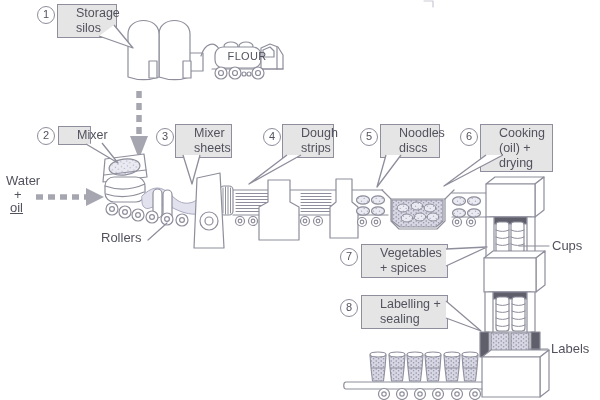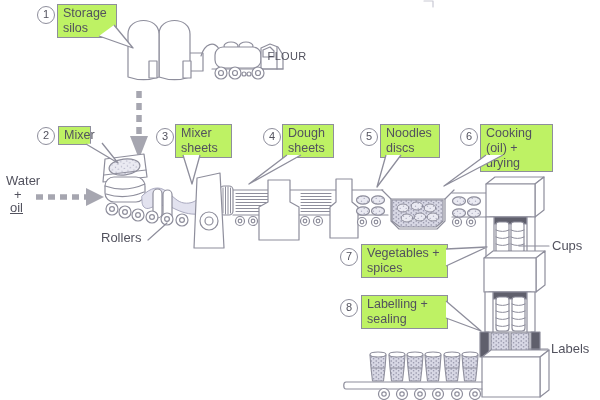--- a/index.html
+++ b/index.html
@@ -1,31 +1,31 @@
 <!DOCTYPE html>
 <html><head>
 <meta charset="utf-8">
 <style>
   html,body{margin:0;padding:0;background:#fff;}
   .canvas{position:relative;width:600px;height:400px;background:#fff;overflow:hidden;
           font-family:"Liberation Sans",sans-serif;}
   svg{position:absolute;left:0;top:0;}
   #base-art{z-index:1;}
   #tail-art{z-index:3;pointer-events:none;}
-  .callout-box{position:absolute;z-index:2;background:#bef264;border:1.4px solid #8e8e9c;
-       color:#52525e;font-size:12.5px;line-height:1.18;padding:1px 3px 1px 5px;
+  .callout-box{position:absolute;z-index:2;background:#e5e5e5;border:1.4px solid #8e8e9c;
+       color:#52525e;font-size:12.5px;line-height:1.18;padding:1px 3px 1px 18px;
        box-sizing:border-box;}
   .num-circle{position:absolute;z-index:2;width:18px;height:18px;border:1.4px solid #8e8e9c;
        border-radius:50%;background:#fff;color:#52525e;font-size:11px;line-height:15px;
        text-align:center;box-sizing:border-box;}
   .ann{position:absolute;z-index:2;color:#52525e;font-size:13px;line-height:13.5px;}
   .ann span{display:block;}
   #water-oil span:nth-child(2){padding-left:8px;}
   #water-oil span:nth-child(3){padding-left:4px;text-decoration:underline;}
-  #flour-label{font-size:11px;letter-spacing:.3px;width:64px;text-align:center;padding-left:40px;}
+  #flour-label{font-size:11px;letter-spacing:.3px;width:64px;text-align:center;}
 </style>
 </head>
 <body>
 
 <div class="canvas">
 
 <svg id="base-art" width="600" height="400" viewBox="0 0 600 400">
   <defs>
     <pattern id="spk" width="5" height="4" patternUnits="userSpaceOnUse">
       <rect width="5" height="4" fill="#d7d7e4"></rect>
@@ -278,21 +278,21 @@
 <div class="num-circle" style="left:156px;top:128px">3</div>
 <div class="num-circle" style="left:263px;top:128px">4</div>
 <div class="num-circle" style="left:360px;top:128px">5</div>
 <div class="num-circle" style="left:460px;top:128px">6</div>
 <div class="num-circle" style="left:340px;top:248px">7</div>
 <div class="num-circle" style="left:340px;top:299px">8</div>
 
 <div class="callout-box" style="left:57px;top:4px;width:60px">Storage silos</div>
 <div class="callout-box" style="left:58px;top:126px;width:33px">Mixer</div>
 <div class="callout-box" style="left:175px;top:124px;width:57px">Mixer sheets</div>
-<div class="callout-box" style="left:282px;top:124px;width:52px">Dough sheets</div>
+<div class="callout-box" style="left:282px;top:124px;width:52px">Dough strips</div>
 <div class="callout-box" style="left:380px;top:124px;width:60px">Noodles discs</div>
 <div class="callout-box" style="left:480px;top:124px;width:73px">Cooking (oil) + drying</div>
 <div class="callout-box" style="left:361px;top:244px;width:87px">Vegetables + spices</div>
 <div class="callout-box" style="left:361px;top:295px;width:87px">Labelling + sealing</div>
 
 <div class="ann" id="water-oil" style="left:6px;top:174px">
   <span>Water</span>
   <span>+</span>
   <span>oil</span>
 </div>

